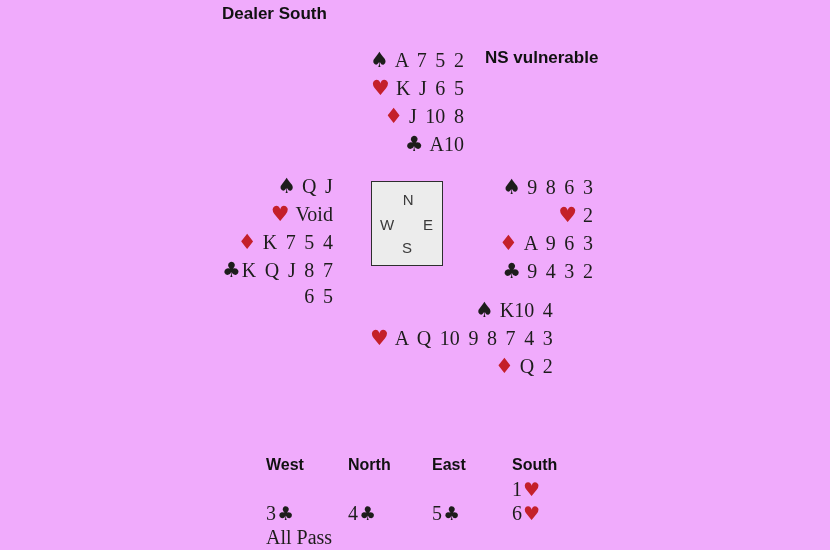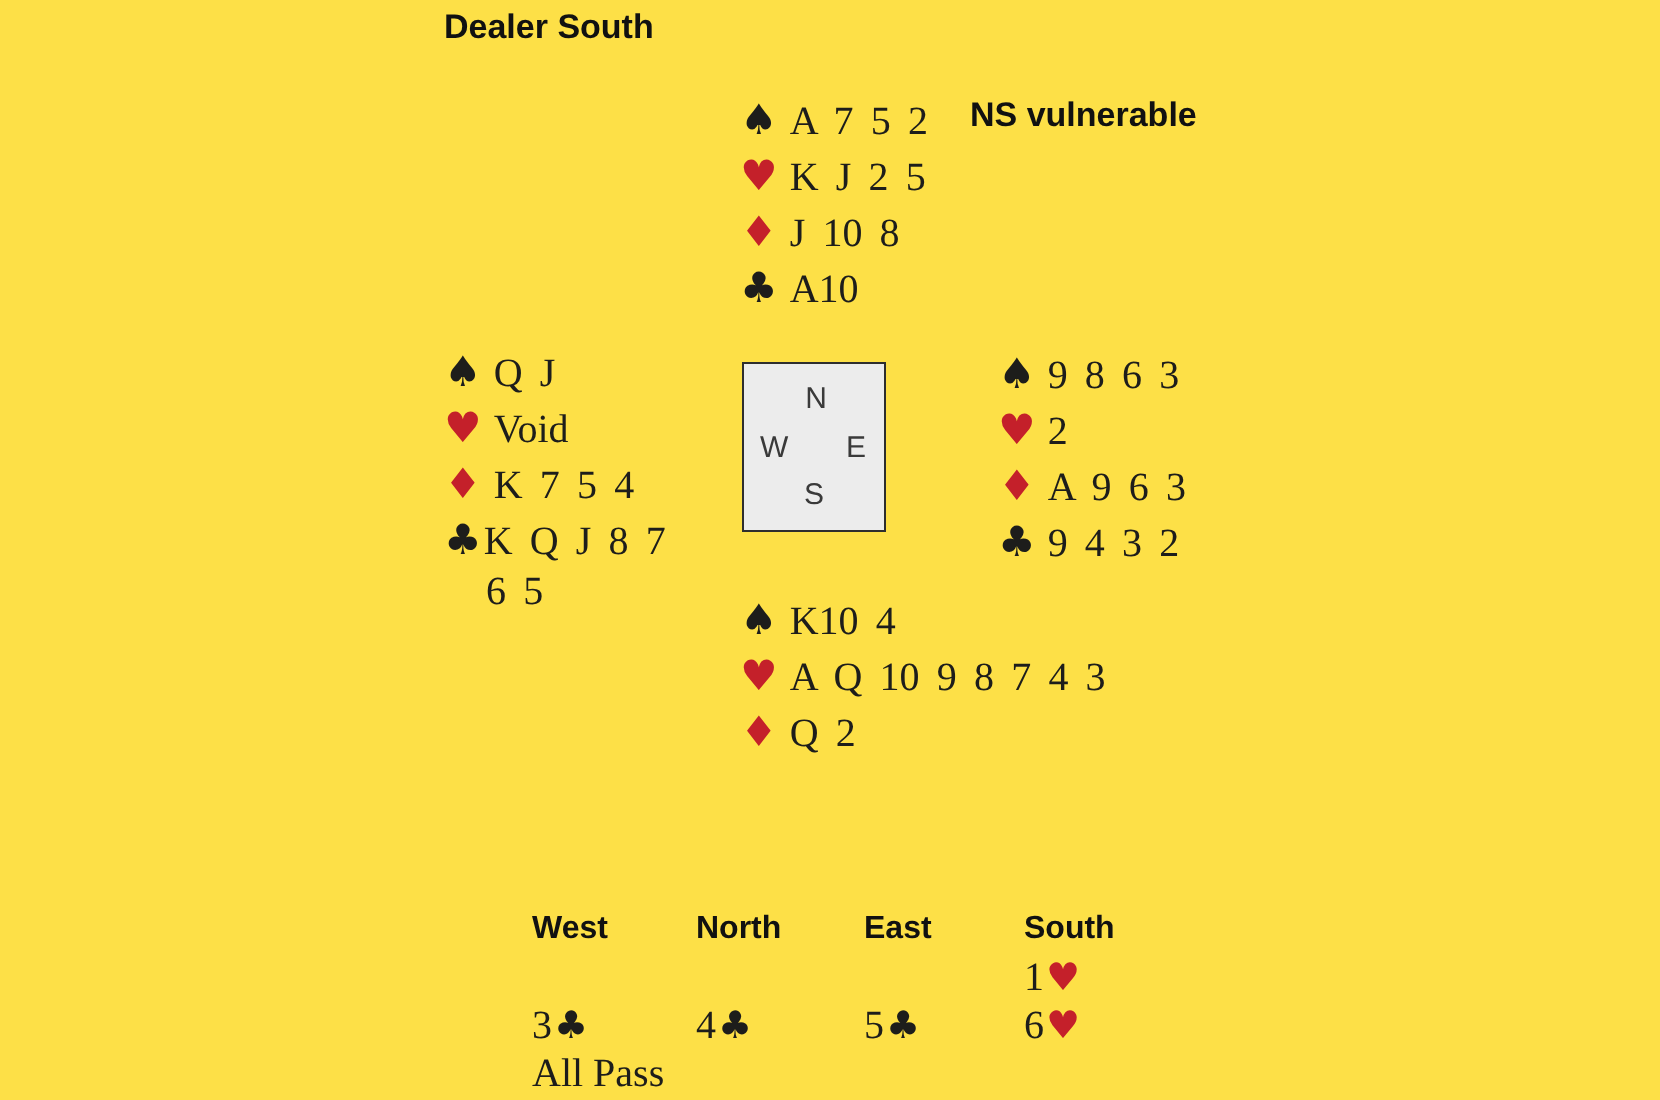--- a/index.html
+++ b/index.html
@@ -1,33 +1,33 @@
 <!DOCTYPE html>
 <html><head>
 <meta charset="utf-8">
 <style>
   html,body { margin:0; padding:0; background:#ffffff; }
   #stage {
     position:relative;
     width:830px; height:550px;
-    background:#fde047;
+    background:#f0abfc;
     overflow:hidden;
     font-family:"Liberation Sans", sans-serif;
   }
   .toplabel {
     position:absolute;
     font-family:"Liberation Sans", sans-serif;
     font-weight:700;
     font-size:17px;
     color:#111111;
     white-space:nowrap;
   }
   
   .hand { position:absolute; white-space:nowrap; }
-  .hand .row { line-height:28px; height:28px; }
+  .hand .row { line-height:28px; height:28px;text-align:right; }
   .hand .row.cont { line-height:24px; height:24px; padding-left:21px; }
   .sym {
     font-family:"DejaVu Sans", sans-serif;
     font-size:21px;
     margin-right:6px;
   }
   .sym.tight { margin-right:1px; }
   .sym.red   { color:#c4202a; }
   .sym.black { color:#1d1d1b; }
   .cards {
@@ -79,21 +79,21 @@
 <div id="stage">
 
   <div class="toplabel" style="left:222px; top:4px;">Dealer South</div>
   <div class="toplabel" style="left:485px; top:4px;margin-top:44px;">NS vulnerable</div>
 
   <div class="hand" style="left:370px; top:46px;">
     <div class="row">
       <span class="sym black">♠</span><span class="cards">A 7 5 2</span>
     </div>
     <div class="row">
-      <span class="sym red">♥</span><span class="cards">K J 2 5</span>
+      <span class="sym red">♥</span><span class="cards">K J 6 5</span>
     </div>
     <div class="row">
       <span class="sym red">♦</span><span class="cards">J 10 8</span>
     </div>
     <div class="row">
       <span class="sym black">♣</span><span class="cards">A10</span>
     </div>
   </div>
 
   <div class="hand" style="left:222px; top:172px;">

